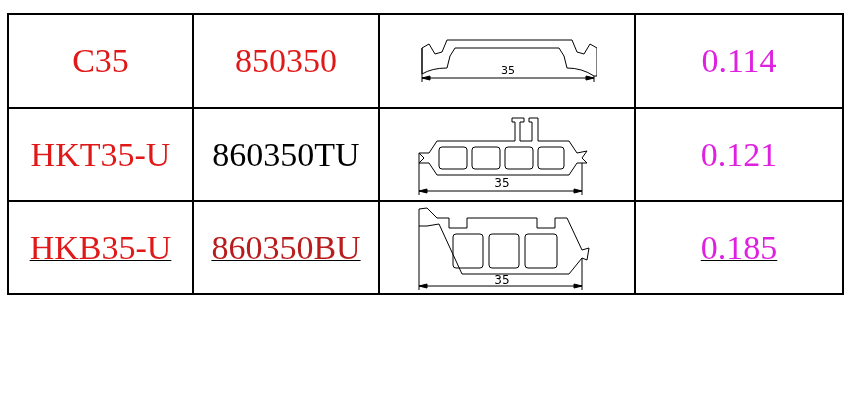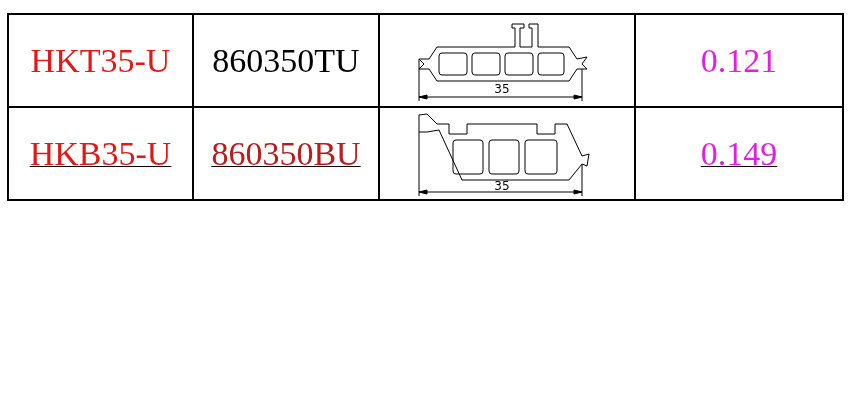--- a/index.html
+++ b/index.html
@@ -22,20 +22,36 @@
 
 <table class="tbl">
   <colgroup>
       <col class="c1">
       <col class="c2">
       <col class="c3">
       <col class="c4">
     </colgroup>
   <tbody>
 
+  <tr class="r1">
+    <td><span class="model">C35</span></td>
+    <td><span class="code" style="color:#e01818">850350</span></td>
+    <td class="profile">
+      <svg width="180" height="50" viewBox="0 0 180 50" fill="none" stroke="#000" stroke-width="1">
+        <path d="M5,12 L12,8 L18,18 L25,16 L30,4 L155,4 L160,16 L167,18 L173,8 L180,12 L180,40 L177,40 Q165,32 150,32 L147,20 L142,12 L38,12 L33,20 L30,32 Q15,32 5,38 Z"></path>
+        <line x1="5" y1="12" x2="5" y2="46"></line>
+            <line x1="177" y1="40" x2="177" y2="46"></line>
+        <line x1="5" y1="42" x2="177" y2="42"></line>
+        <polygon points="5,42 13,40 13,44" fill="#000"></polygon>
+            <polygon points="177,42 169,40 169,44" fill="#000"></polygon>
+        <text x="91" y="38" font-family="DejaVu Sans, sans-serif" font-size="11" fill="#000" stroke="none" text-anchor="middle">35</text>
+      </svg>
+    </td>
+    <td><span class="weight">0.114</span></td>
+  </tr>
 
   <tr class="r2">
     <td><span class="model">HKT35-U</span></td>
     <td><span class="code" style="color:#000000">860350TU</span></td>
     <td class="profile">
       <svg width="180" height="84" viewBox="0 0 180 84" fill="none" stroke="#000" stroke-width="1">
         <path d="M95,5 L107,5 L107,9 L103,9 L103,28 L115,28 L115,9 L112,9 L112,5 L121,5 L121,28 L152,28 L160,40 L170,38 L165,45 L170,50 L160,50 L152,62 L20,62 L12,50 L2,50 L7,45 L2,40 L12,40 L20,28 L98,28 L98,9 L95,9 Z"></path>
         <rect x="22" y="34" width="28" height="22" rx="3"></rect>
         <rect x="55" y="34" width="28" height="22" rx="3"></rect>
         <rect x="88" y="34" width="28" height="22" rx="3"></rect>
@@ -61,16 +77,16 @@
         <rect x="72" y="30" width="30" height="34" rx="3"></rect>
         <rect x="108" y="30" width="32" height="34" rx="3"></rect>
         <line x1="2" y1="22" x2="2" y2="86"></line>
             <line x1="165" y1="54" x2="165" y2="86"></line>
         <line x1="2" y1="82" x2="165" y2="82"></line>
         <polygon points="2,82 10,80 10,84" fill="#000"></polygon>
             <polygon points="165,82 157,80 157,84" fill="#000"></polygon>
         <text x="85" y="80" font-family="DejaVu Sans, sans-serif" font-size="12" fill="#000" stroke="none" text-anchor="middle">35</text>
       </svg>
     </td>
-    <td><span class="weight">0.149</span></td>
+    <td><span class="weight">0.185</span></td>
   </tr>
 </tbody>
   </table>
 
 </body></html>

